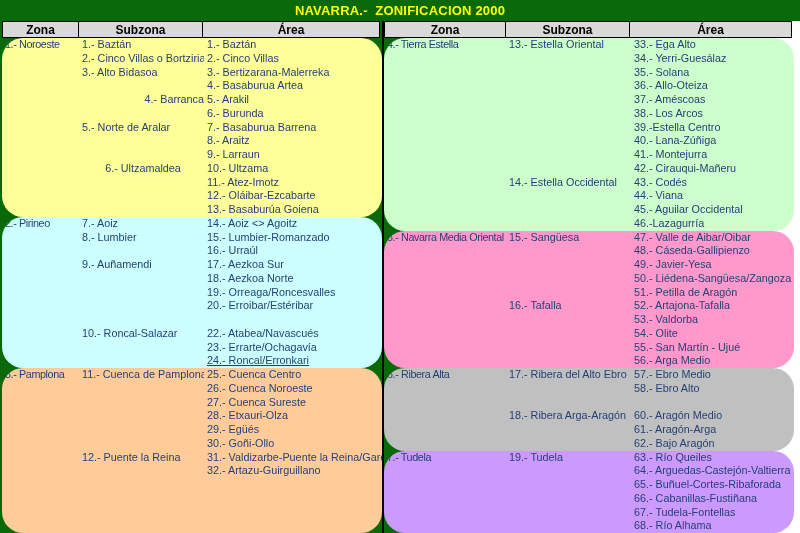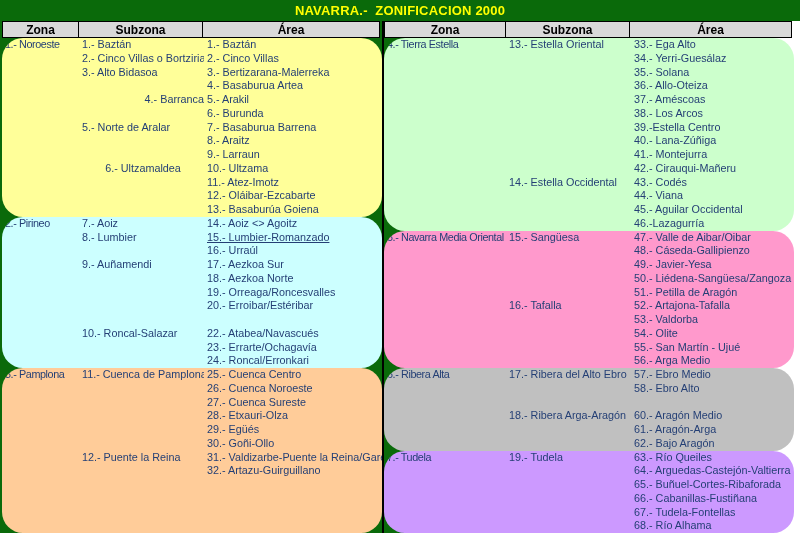--- a/index.html
+++ b/index.html
@@ -97,29 +97,29 @@
           <div class="cell area-cell" style="grid-area: 12 / 3;">12.- Oláibar-Ezcabarte</div>
           <div class="cell area-cell" style="grid-area: 13 / 3;">13.- Basaburúa Goiena</div>
         </div>
         <div class="section" style="background: rgb(204, 255, 255); grid-template-columns: 77px 125px 178px; height: 151.25px;">
           <div class="cell zona-cell" style="grid-area: 1 / 1;">2.- Pirineo</div>
           <div class="cell subzona-cell" style="grid-area: 1 / 2;">7.- Aoiz</div>
           <div class="cell subzona-cell" style="grid-area: 2 / 2;">8.- Lumbier</div>
           <div class="cell subzona-cell" style="grid-area: 4 / 2;">9.- Auñamendi</div>
           <div class="cell subzona-cell" style="grid-area: 9 / 2;">10.- Roncal-Salazar</div>
           <div class="cell area-cell" style="grid-area: 1 / 3;">14.- Aoiz &lt;&gt; Agoitz</div>
-          <div class="cell area-cell" style="grid-area: 2 / 3; text-decoration: underline;">15.- Lumbier-Romanzado</div>
+          <div class="cell area-cell" style="grid-area: 2 / 3;">15.- Lumbier-Romanzado</div>
           <div class="cell area-cell" style="grid-area: 3 / 3;">16.- Urraúl</div>
           <div class="cell area-cell" style="grid-area: 4 / 3;">17.- Aezkoa Sur</div>
           <div class="cell area-cell" style="grid-area: 5 / 3;">18.- Aezkoa Norte</div>
           <div class="cell area-cell" style="grid-area: 6 / 3;">19.- Orreaga/Roncesvalles</div>
           <div class="cell area-cell" style="grid-area: 7 / 3;">20.- Erroibar/Estéribar</div>
           <div class="cell area-cell" style="grid-area: 9 / 3;">22.- Atabea/Navascués</div>
           <div class="cell area-cell" style="grid-area: 10 / 3;">23.- Errarte/Ochagavía</div>
-          <div class="cell area-cell" style="grid-area: 11 / 3;">24.- Roncal/Erronkari</div>
+          <div class="cell area-cell" style="grid-area: 11 / 3; text-decoration: underline;">24.- Roncal/Erronkari</div>
         </div>
         <div class="section" style="background: rgb(255, 204, 153); grid-template-columns: 77px 125px 178px; height: 165px;">
           <div class="cell zona-cell" style="grid-area: 1 / 1;">3.- Pamplona</div>
           <div class="cell subzona-cell" style="grid-area: 1 / 2;">11.- Cuenca de Pamplona</div>
           <div class="cell subzona-cell" style="grid-area: 7 / 2;">12.- Puente la Reina</div>
           <div class="cell area-cell" style="grid-area: 1 / 3;">25.- Cuenca Centro</div>
           <div class="cell area-cell" style="grid-area: 2 / 3;">26.- Cuenca Noroeste</div>
           <div class="cell area-cell" style="grid-area: 3 / 3;">27.- Cuenca Sureste</div>
           <div class="cell area-cell" style="grid-area: 4 / 3;">28.- Etxauri-Olza</div>
           <div class="cell area-cell" style="grid-area: 5 / 3;">29.- Egüés</div>

